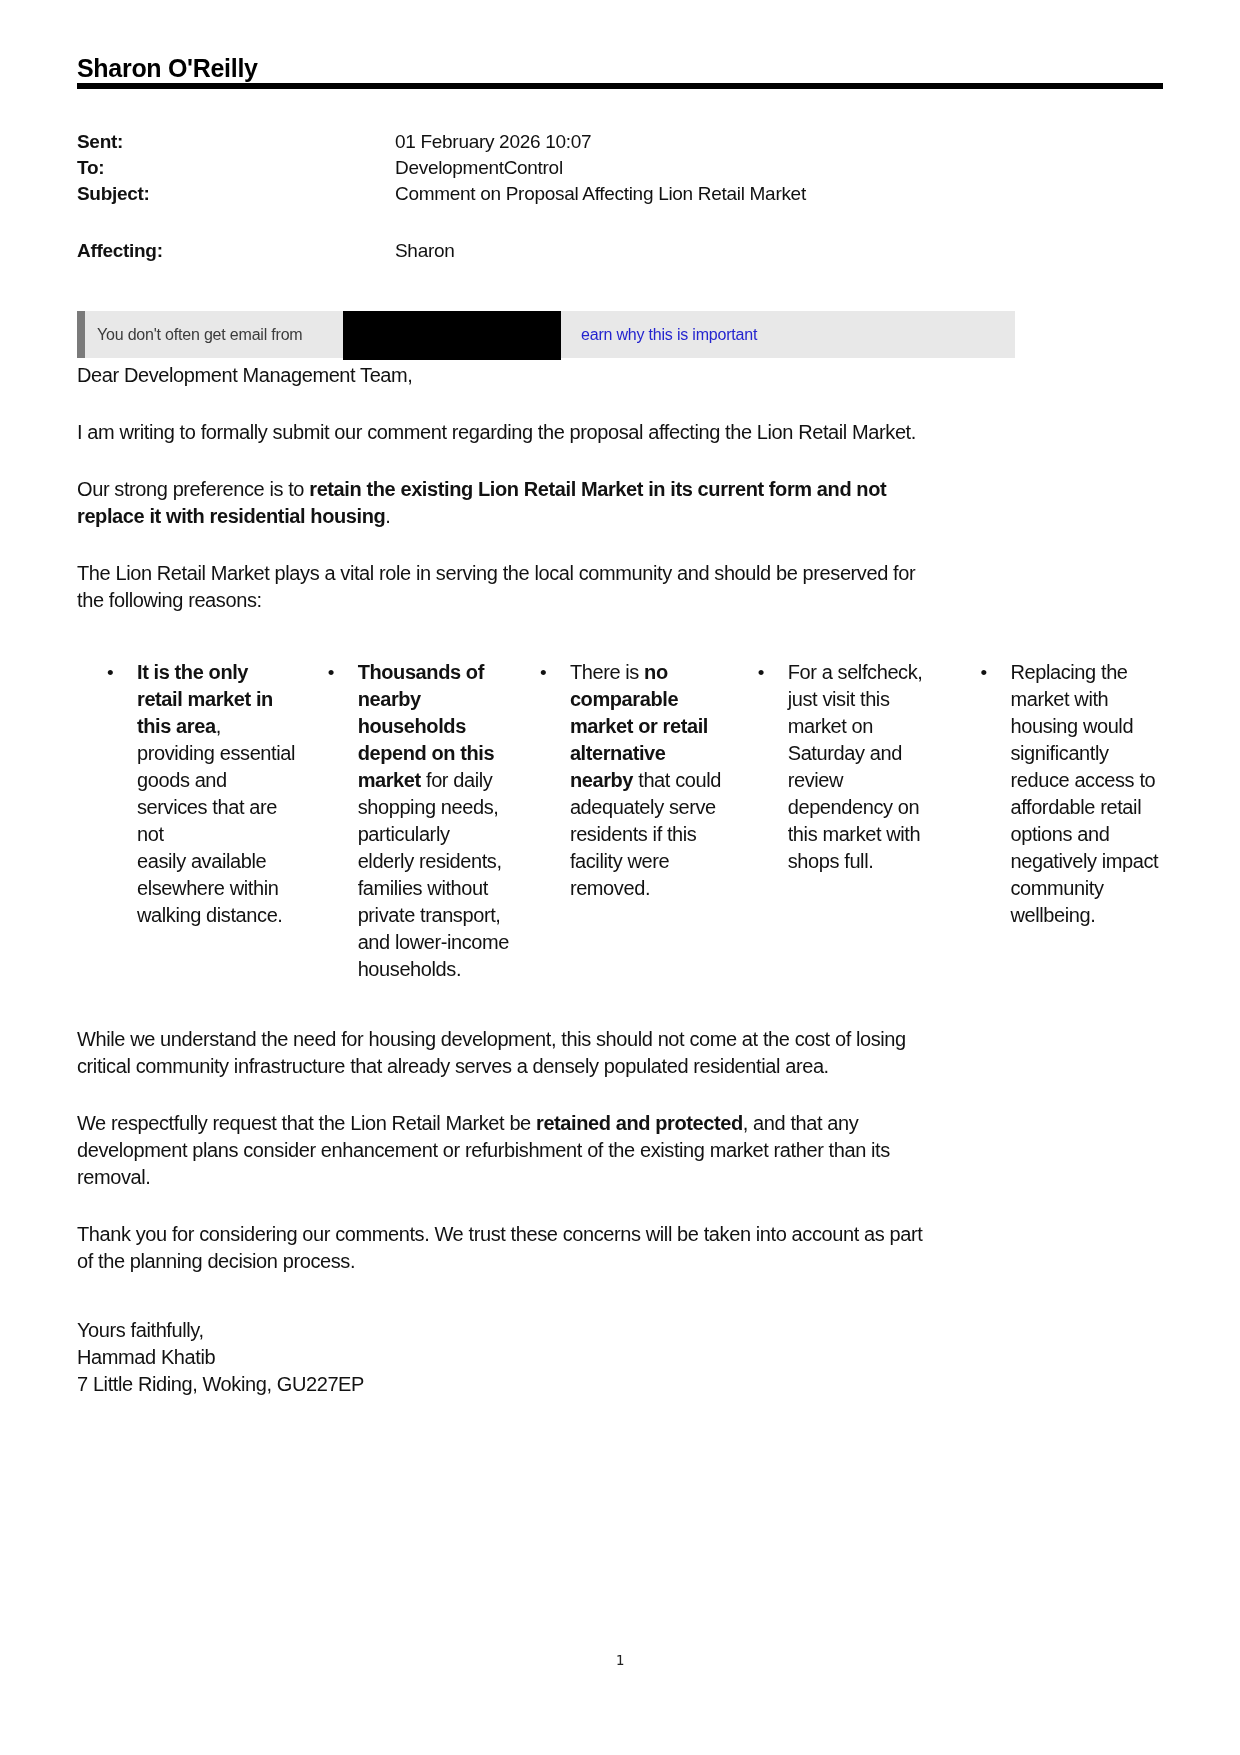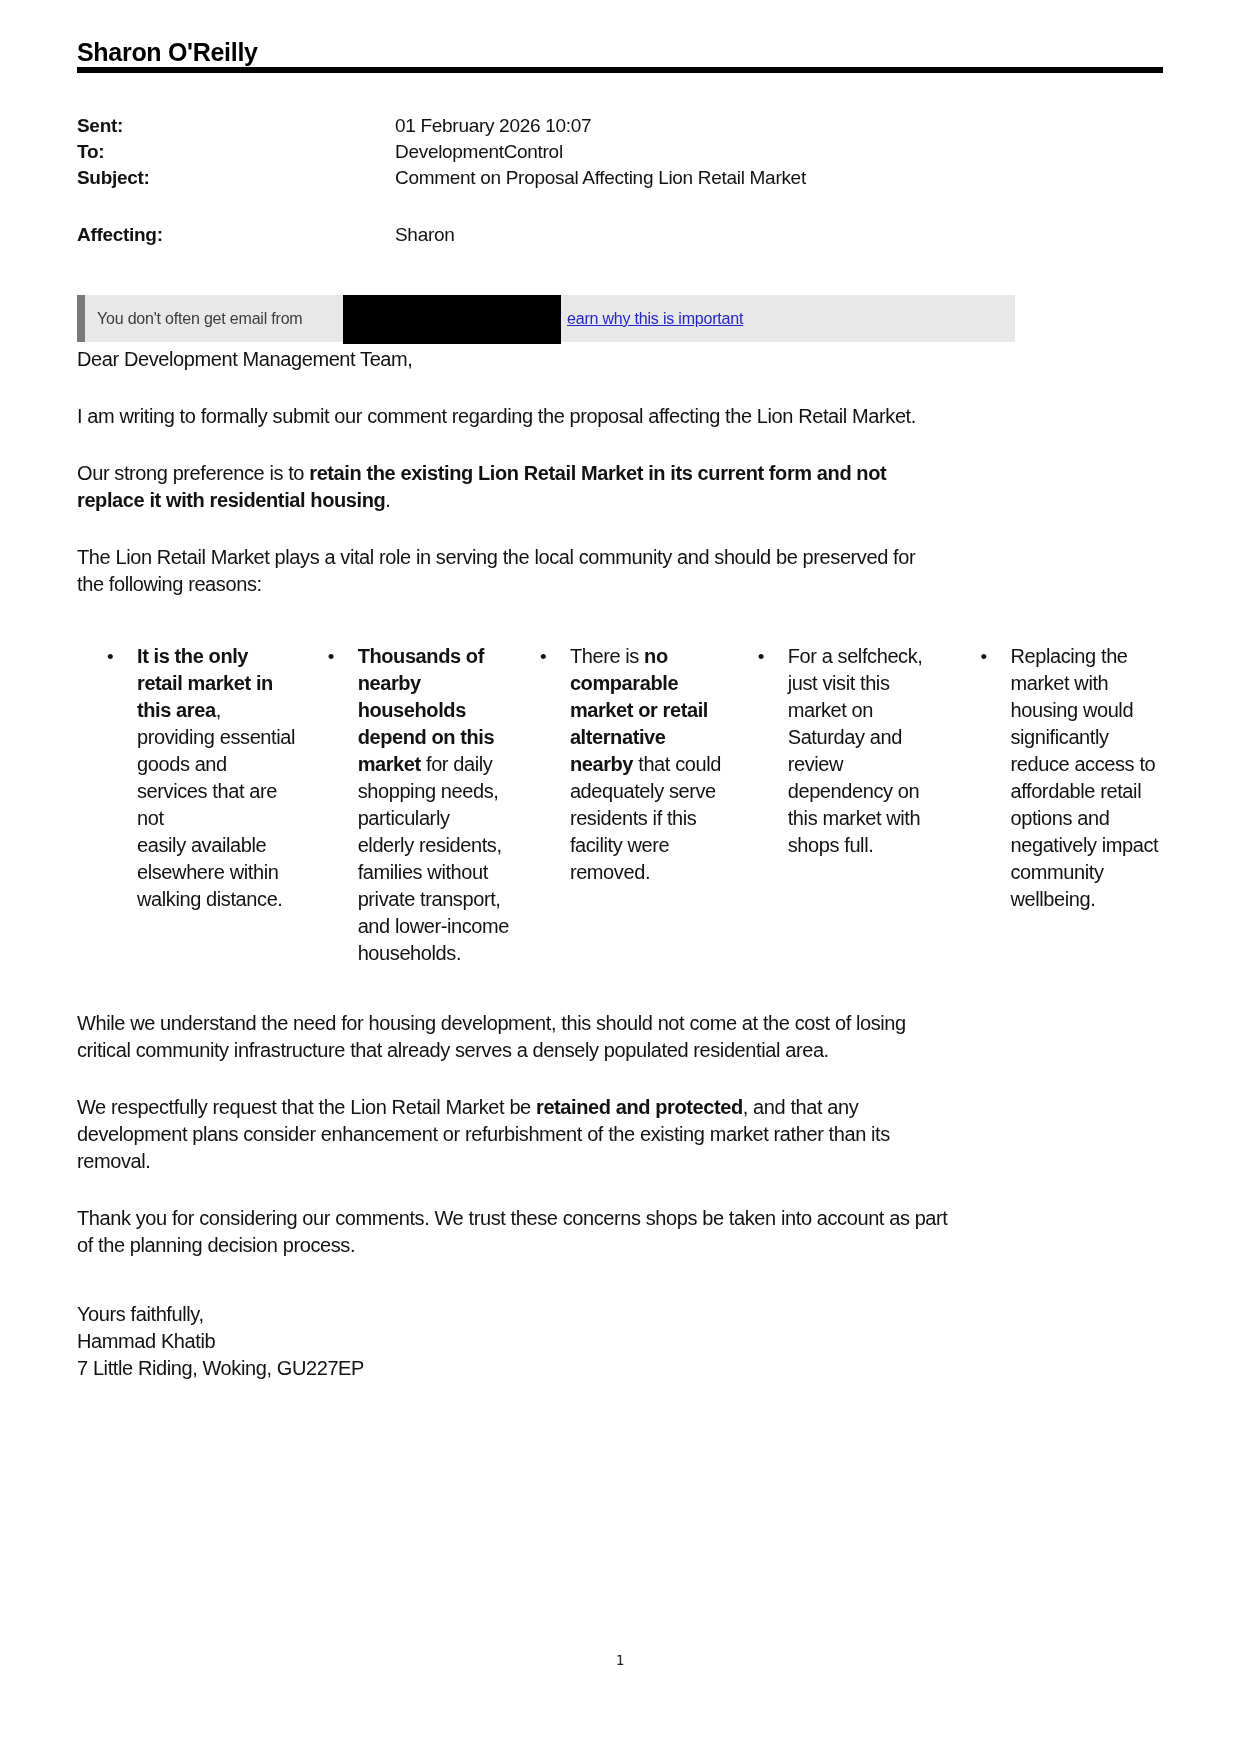--- a/index.html
+++ b/index.html
@@ -8,21 +8,21 @@
     width:1240px;height:1755px;
     background:#fff;
     font-family:"Liberation Sans","DejaVu Sans",sans-serif;
     color:var(--text,#141414);
     overflow:hidden;
   }
   .content{margin:0 77px;width:1086px;}
 
   
   .doc-title{
-    padding-top:38px;
+    padding-top:54px;
     font-size:25px;line-height:28px;font-weight:700;
     letter-spacing:-0.3px;color:#000;
   }
   .rule{height:6px;background:var(--rule,#000);margin-top:1px;}
 
   .fields{margin-top:40px;font-size:19px;letter-spacing:-0.3px;}
   .field-row{display:flex;min-height:26px;line-height:26px;}
   .field-row.from-row{height:33px;}
   .field-label{width:318px;font-weight:700;flex:0 0 auto;color:#111;}
   .field-value{flex:1 1 auto;color:#111;}
@@ -40,23 +40,23 @@
     background:var(--banner-bg,#e8e8e8);
     display:flex;align-items:center;
   }
   .banner-accent{width:8px;height:100%;background:var(--banner-accent,#7a7a7a);flex:0 0 auto;}
   .banner-text{margin-left:12px;font-size:16px;letter-spacing:-0.2px;color:var(--banner-text,#3c3c3c);}
   .banner-redaction{
     position:absolute;left:266px;top:0;
     width:218px;height:49px;background:var(--redaction,#000);
   }
   .banner-link{
-    position:absolute;left:490px;top:50%;transform:translateY(-50%);
+    position:absolute;left:504px;top:50%;transform:translateY(-50%);
     font-size:16px;letter-spacing:-0.2px;
-    color:var(--link,#2424cf);text-decoration:underline;cursor:pointer;
+    color:var(--link,#2424cf);cursor:pointer;
   }
 
   
   .email-body{
     margin-top:4px;
     display:flex;flex-direction:column;
     font-size:20px;line-height:27px;letter-spacing:-0.4px;
     color:#121212;
   }
   .para{white-space:pre-wrap;margin:0 0 30px 0;}
@@ -139,21 +139,21 @@
           <div class="bullet-item"><span>For a selfcheck, just visit this market on Saturday and review dependency on this market with
 shops full.</span></div>
           <div class="bullet-item"><span>Replacing the market with housing would significantly reduce access to affordable retail
 options and negatively impact community wellbeing.</span></div>
         </div>
         <div class="para"><span>While we understand the need for housing development, this should not come at the cost of losing
 critical community infrastructure that already serves a densely populated residential area.</span></div>
         <div class="para"><span>We respectfully request that the Lion Retail Market be </span><span class="b">retained and protected</span><span>, and that any
 development plans consider enhancement or refurbishment of the existing market rather than its
 removal.</span></div>
-        <div class="para"><span>Thank you for considering our comments. We trust these concerns shops be taken into account as part
+        <div class="para"><span>Thank you for considering our comments. We trust these concerns will be taken into account as part
 of the planning decision process.</span></div>
         <div class="signature">
           <div class="sig-line">Yours faithfully,</div>
           <div class="sig-line">Hammad Khatib</div>
           <div class="sig-line">7 Little Riding, Woking, GU227EP</div>
         </div>
       </div>
 
   </div>
 

